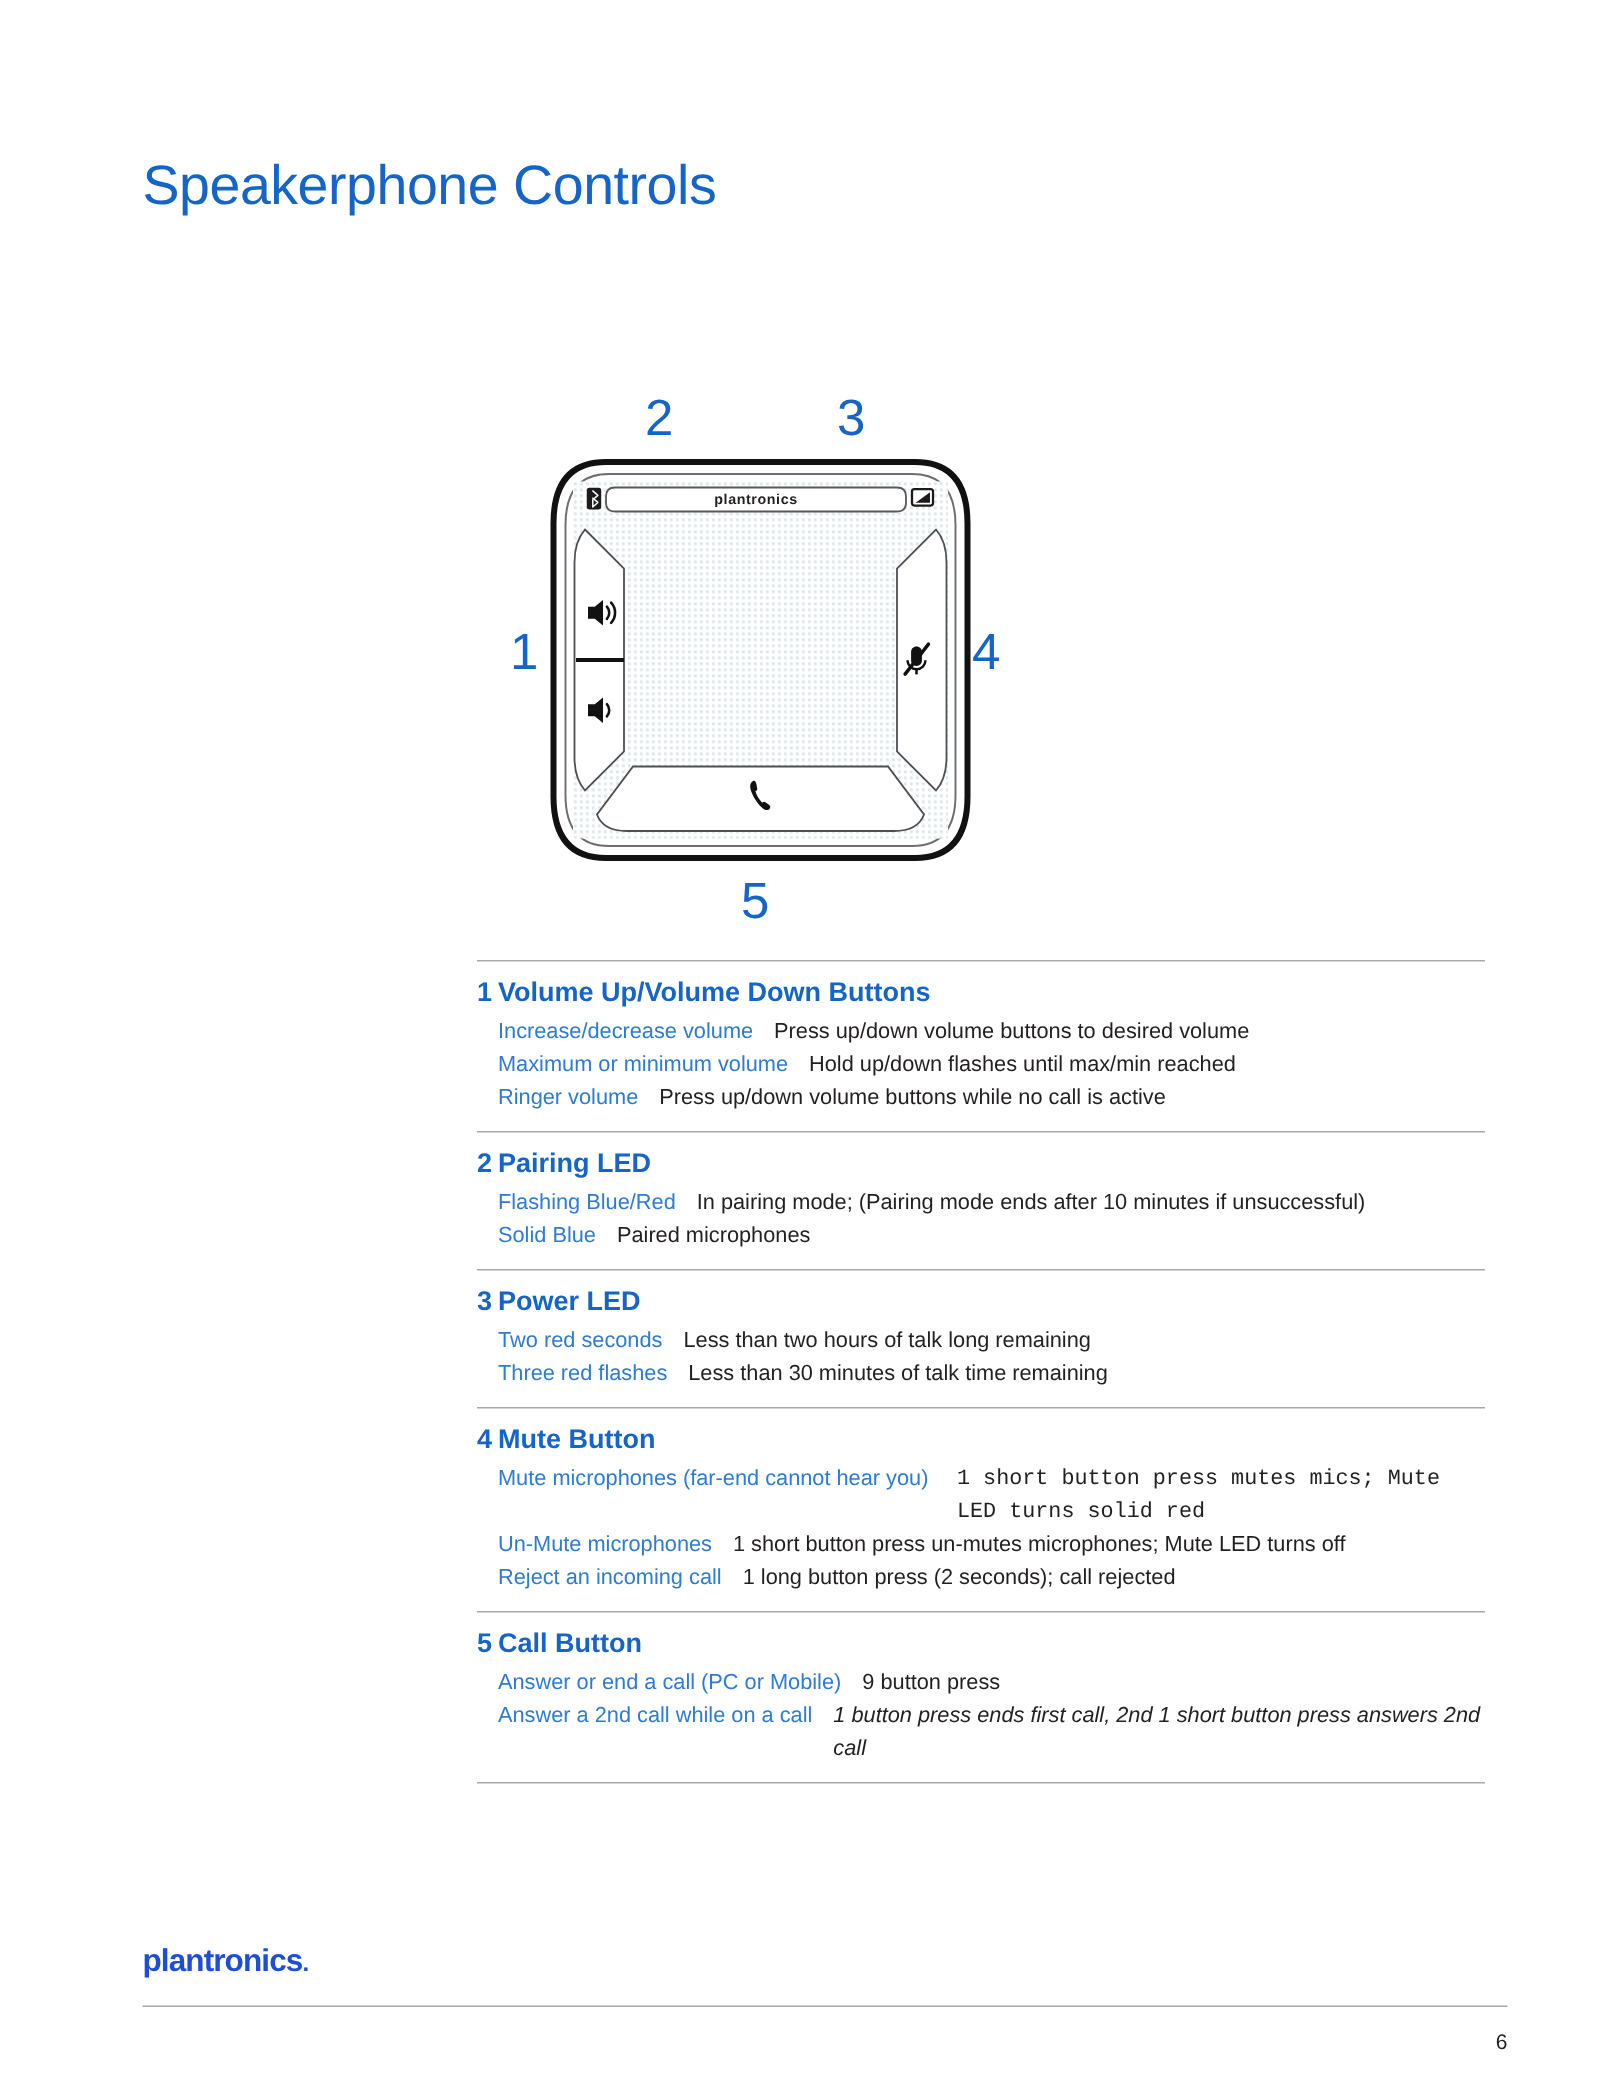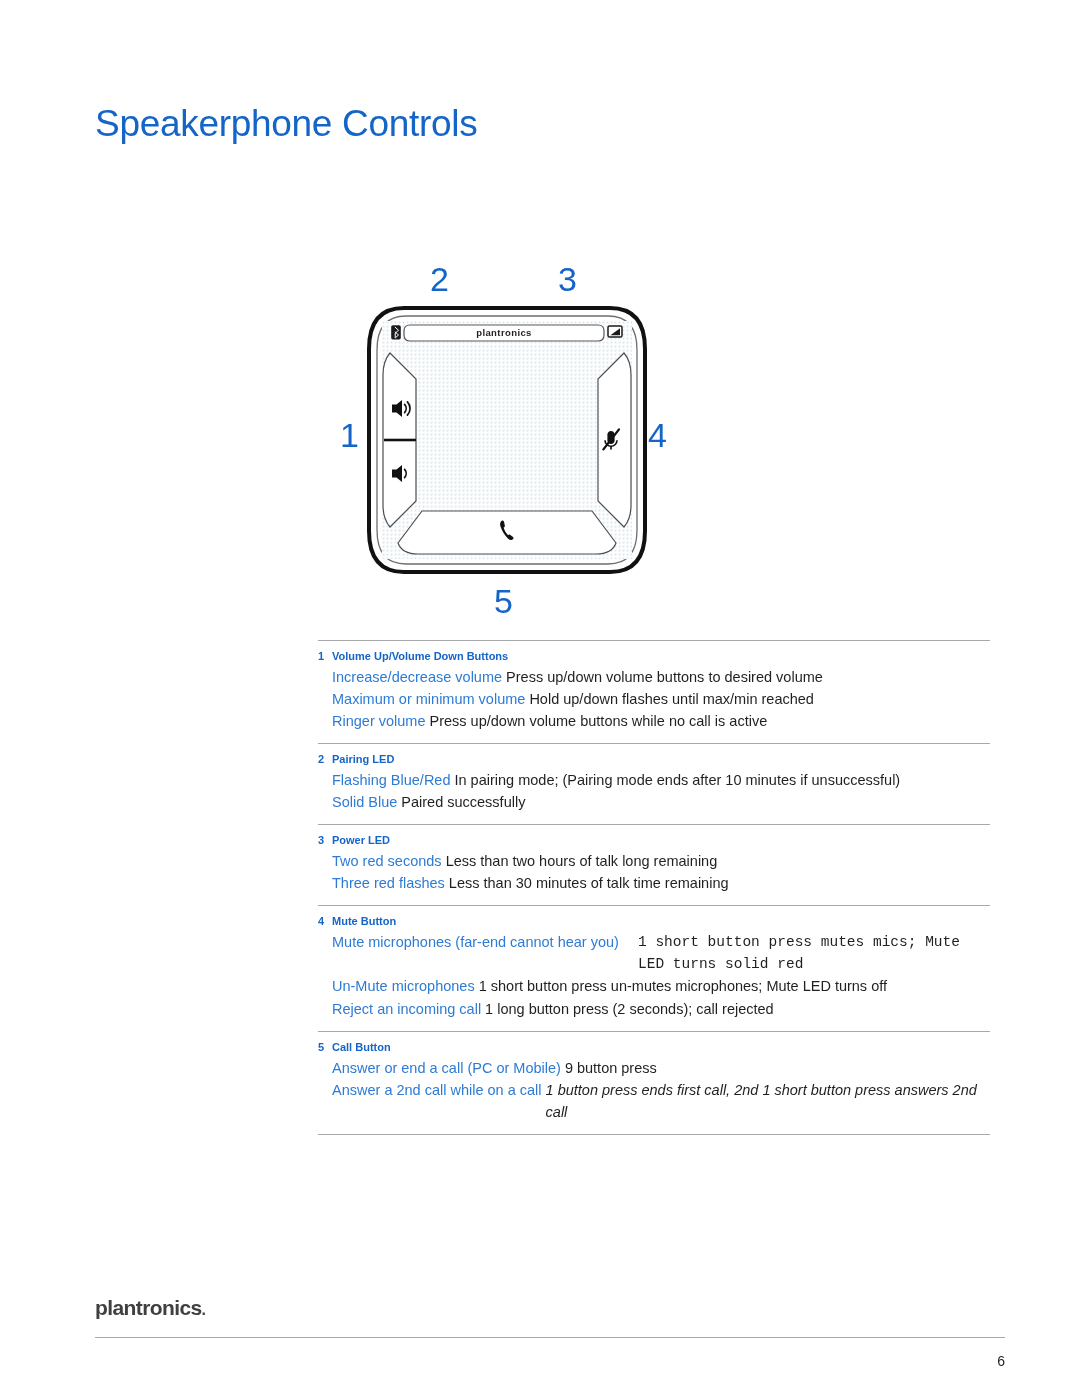--- a/index.html
+++ b/index.html
@@ -76,21 +76,21 @@
   }
   .rule {
     border-top: 1.5px solid #a7a9ac;
     height: 0;
   }
   .group {
     padding-top: 7px;
     padding-bottom: 11px;
   }
   .group-head {
-    font-size: 11px;
+    font-size: 18px;
     font-weight: bold;
     color: #1565c8;
     line-height: 1.55;
     margin-bottom: 1px;
     white-space: nowrap;
   }
   .group-head .num {
     display: inline-block;
     width: 14px;
   }
@@ -98,21 +98,21 @@
     padding-left: 14px;
   }
   .row {
     display: flex;
     align-items: flex-start;
     font-size: 14.5px;
     line-height: 1.52;
   }
   .row .label {
     color: #2e7bd4;
-    padding-right: 4px;
+    padding-right: 14px;
     flex: 0 0 auto;
   }
   .row .desc {
     color: #231f20;
     flex: 1 1 auto;
   }
   
   .row.cols .label {
     flex: 0 0 298px;
     padding-right: 8px;
@@ -134,21 +134,21 @@
     top: 1337px;
     width: 910px;
     border-top: 1.5px solid #a7a9ac;
   }
   .footer-logo {
     position: absolute;
     left: 95px;
     top: 1296px;
     font-size: 21px;
     font-weight: bold;
-    color: #404040;
+    color: #1d4ed8;
     letter-spacing: -0.6px;
   }
   .footer-logo .reg {
     font-size: 16px;
   }
   .page-number {
     position: absolute;
     left: 975px;
     top: 1353px;
     width: 30px;
@@ -261,21 +261,21 @@
       <div class="group-head">
         <span class="num">2</span><span>Pairing LED</span>
       </div>
       <div class="rows">
         <div class="row">
           <span class="label">Flashing Blue/Red</span>
           <span class="desc">In pairing mode; (Pairing mode ends after 10 minutes if unsuccessful)</span>
         </div>
         <div class="row">
           <span class="label">Solid Blue</span>
-          <span class="desc">Paired successfully</span>
+          <span class="desc">Paired microphones</span>
         </div>
       </div>
     </div>
 
     <div class="rule"></div>
     <div class="group">
       <div class="group-head">
         <span class="num">3</span><span>Power LED</span>
       </div>
       <div class="rows">

